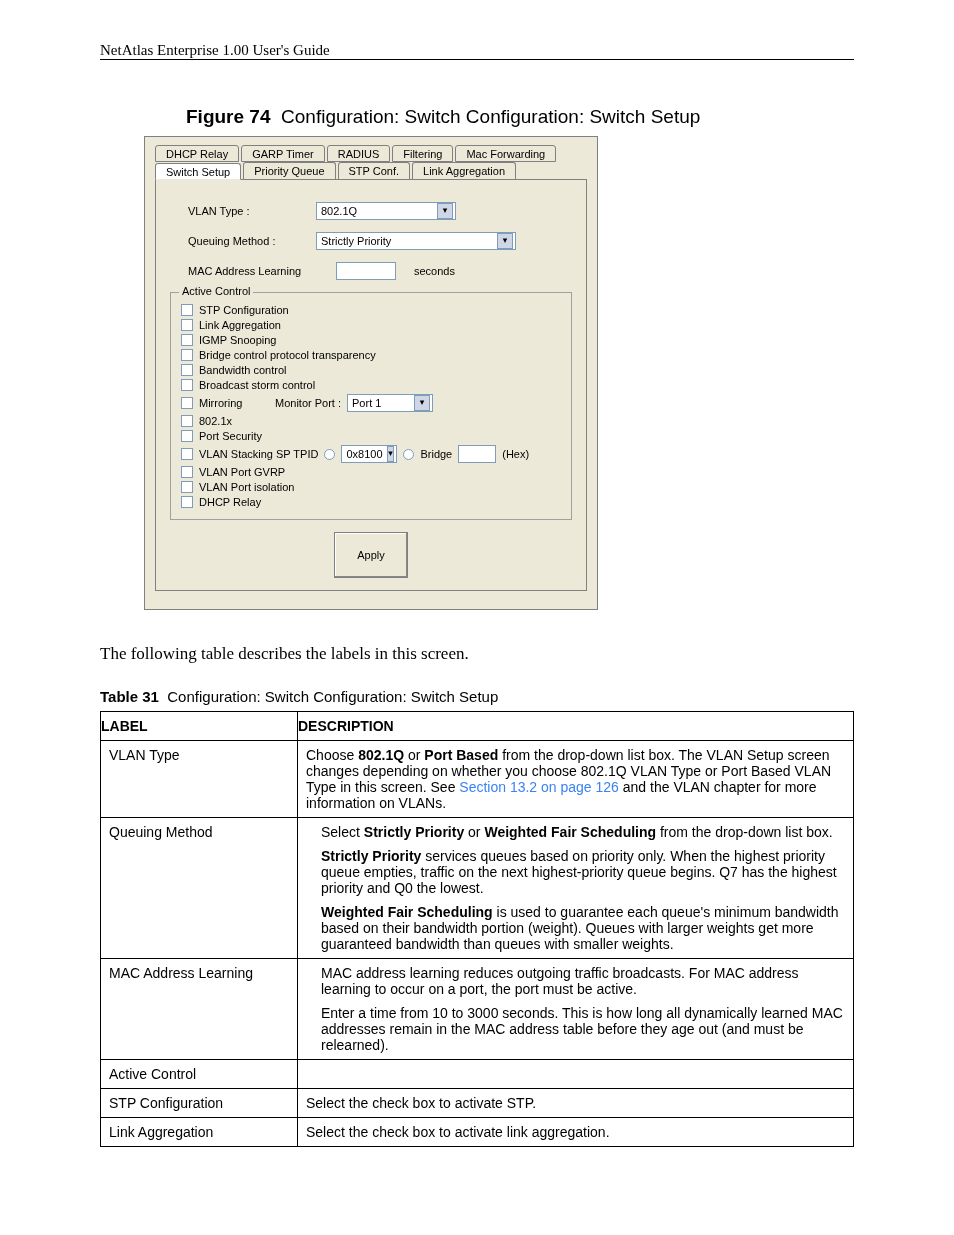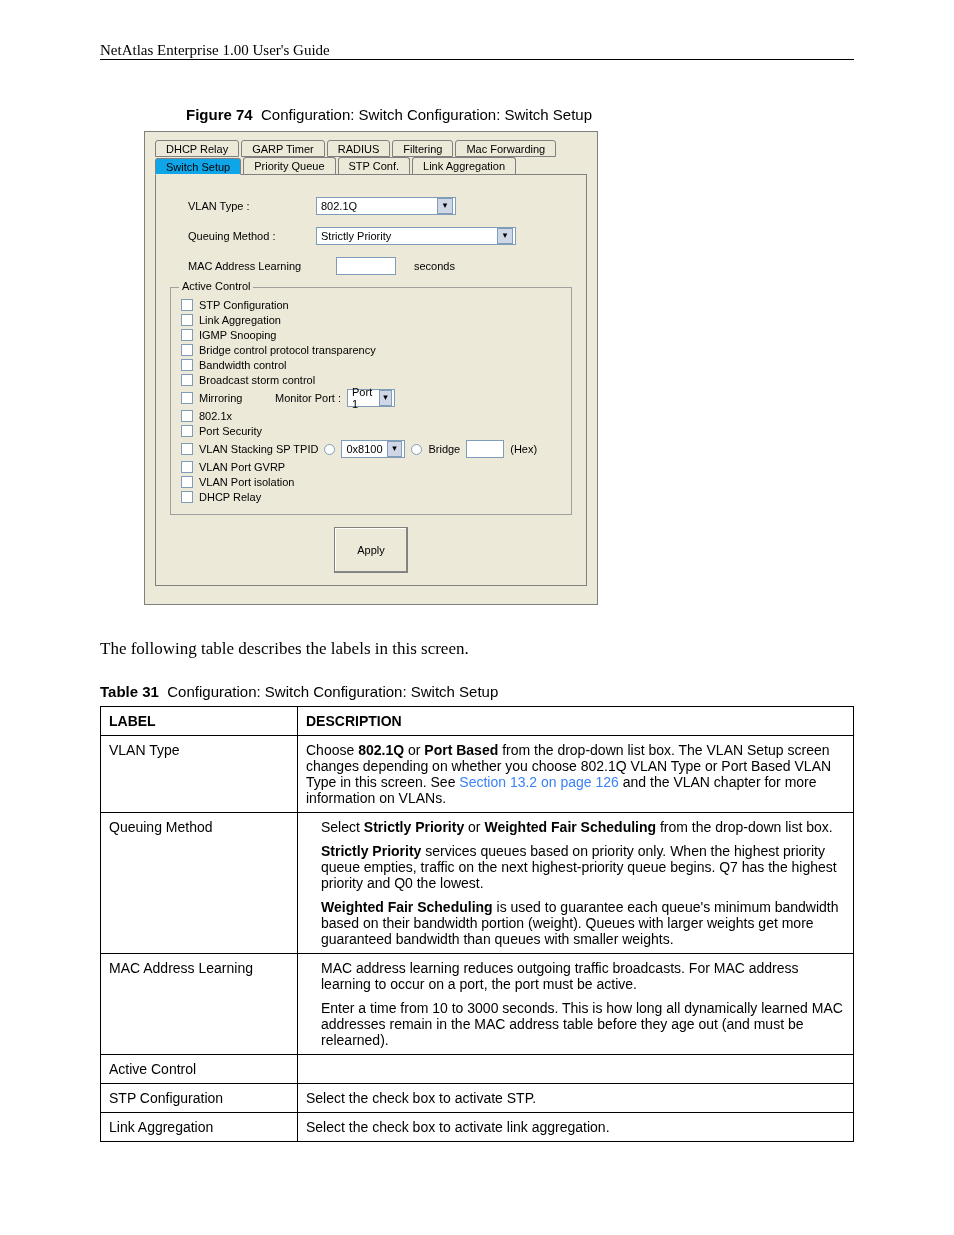--- a/index.html
+++ b/index.html
@@ -15,21 +15,21 @@
     box-sizing: border-box;
   }
   .running-head {
     font-family: Liberation Serif, serif;
     font-size: 15px;
     border-bottom: 1.5px solid #000;
     margin-bottom: 46px;
   }
   .figure-caption {
     font-family: Arial, Helvetica, sans-serif;
-    font-size: 15px;
+    font-size: 19px;
     margin-left: 86px;
     margin-bottom: 8px;
   }
   .figure-caption .label {
     font-weight: bold;
   }
   
   .dialog-wrap {
     width: 440px;
     margin-left: 44px;
@@ -55,21 +55,21 @@
     padding: 2px 10px 1px 10px;
     background: #ece9d8;
     font-size: 11px;
     white-space: nowrap;
     border-radius: 3px 3px 0 0;
   }
   .tab-row.back .tab {
     border-bottom: 1px solid #808080;
   }
   .tab.active {
-    background: #0ea5e9;
+    background: #ffffff;
     position: relative;
     top: 1px;
     border-bottom: 1px solid #ece9d8;
   }
   .tab-body {
     border: 1px solid #808080;
     padding: 18px 14px 12px 14px;
     background: #ece9d8;
   }
   .form-row {
@@ -181,21 +181,21 @@
   }
   
   table.desc {
     border-collapse: collapse;
     width: 100%;
     font-family: Arial, Helvetica, sans-serif;
     font-size: 14px;
   }
   table.desc th {
     border: 1px solid #000;
-    padding: 6px 8px;
+    padding: 6px 0;
     text-align: left;
     font-weight: bold;
   }
   table.desc td {
     border: 1px solid #000;
     padding: 6px 8px;
     vertical-align: top;
   }
   table.desc td.label-col {
     width: 180px;
@@ -300,41 +300,41 @@
             </div>
           <div class="chk-row">
               <span class="chk"></span>
               <span>Broadcast storm control</span>
             </div>
 
           <div class="chk-row">
             <span class="chk"></span>
             <span style="width:70px">Mirroring</span>
             <span>Monitor Port :</span>
-            <span class="win-select" style="width:48px">
+            <span class="win-select" style="width:86px">
               <span class="txt">Port 1</span>
               <span style="flex:1"></span>
               <span class="arrow">▾</span>
             </span>
           </div>
 
           <div class="chk-row">
               <span class="chk"></span>
               <span>802.1x</span>
             </div>
           <div class="chk-row">
               <span class="chk"></span>
               <span>Port Security</span>
             </div>
 
           <div class="chk-row">
             <span class="chk"></span>
             <span>VLAN Stacking SP TPID</span>
             <span class="radio"></span>
-            <span class="win-select" style="width:64px">
+            <span class="win-select" style="width:56px">
               <span class="txt">0x8100</span>
               <span style="flex:1"></span>
               <span class="arrow">▾</span>
             </span>
             <span class="radio"></span>
             <span>Bridge</span>
             <span class="win-input" style="width:38px"></span>
             <span>(Hex)</span>
           </div>
 

